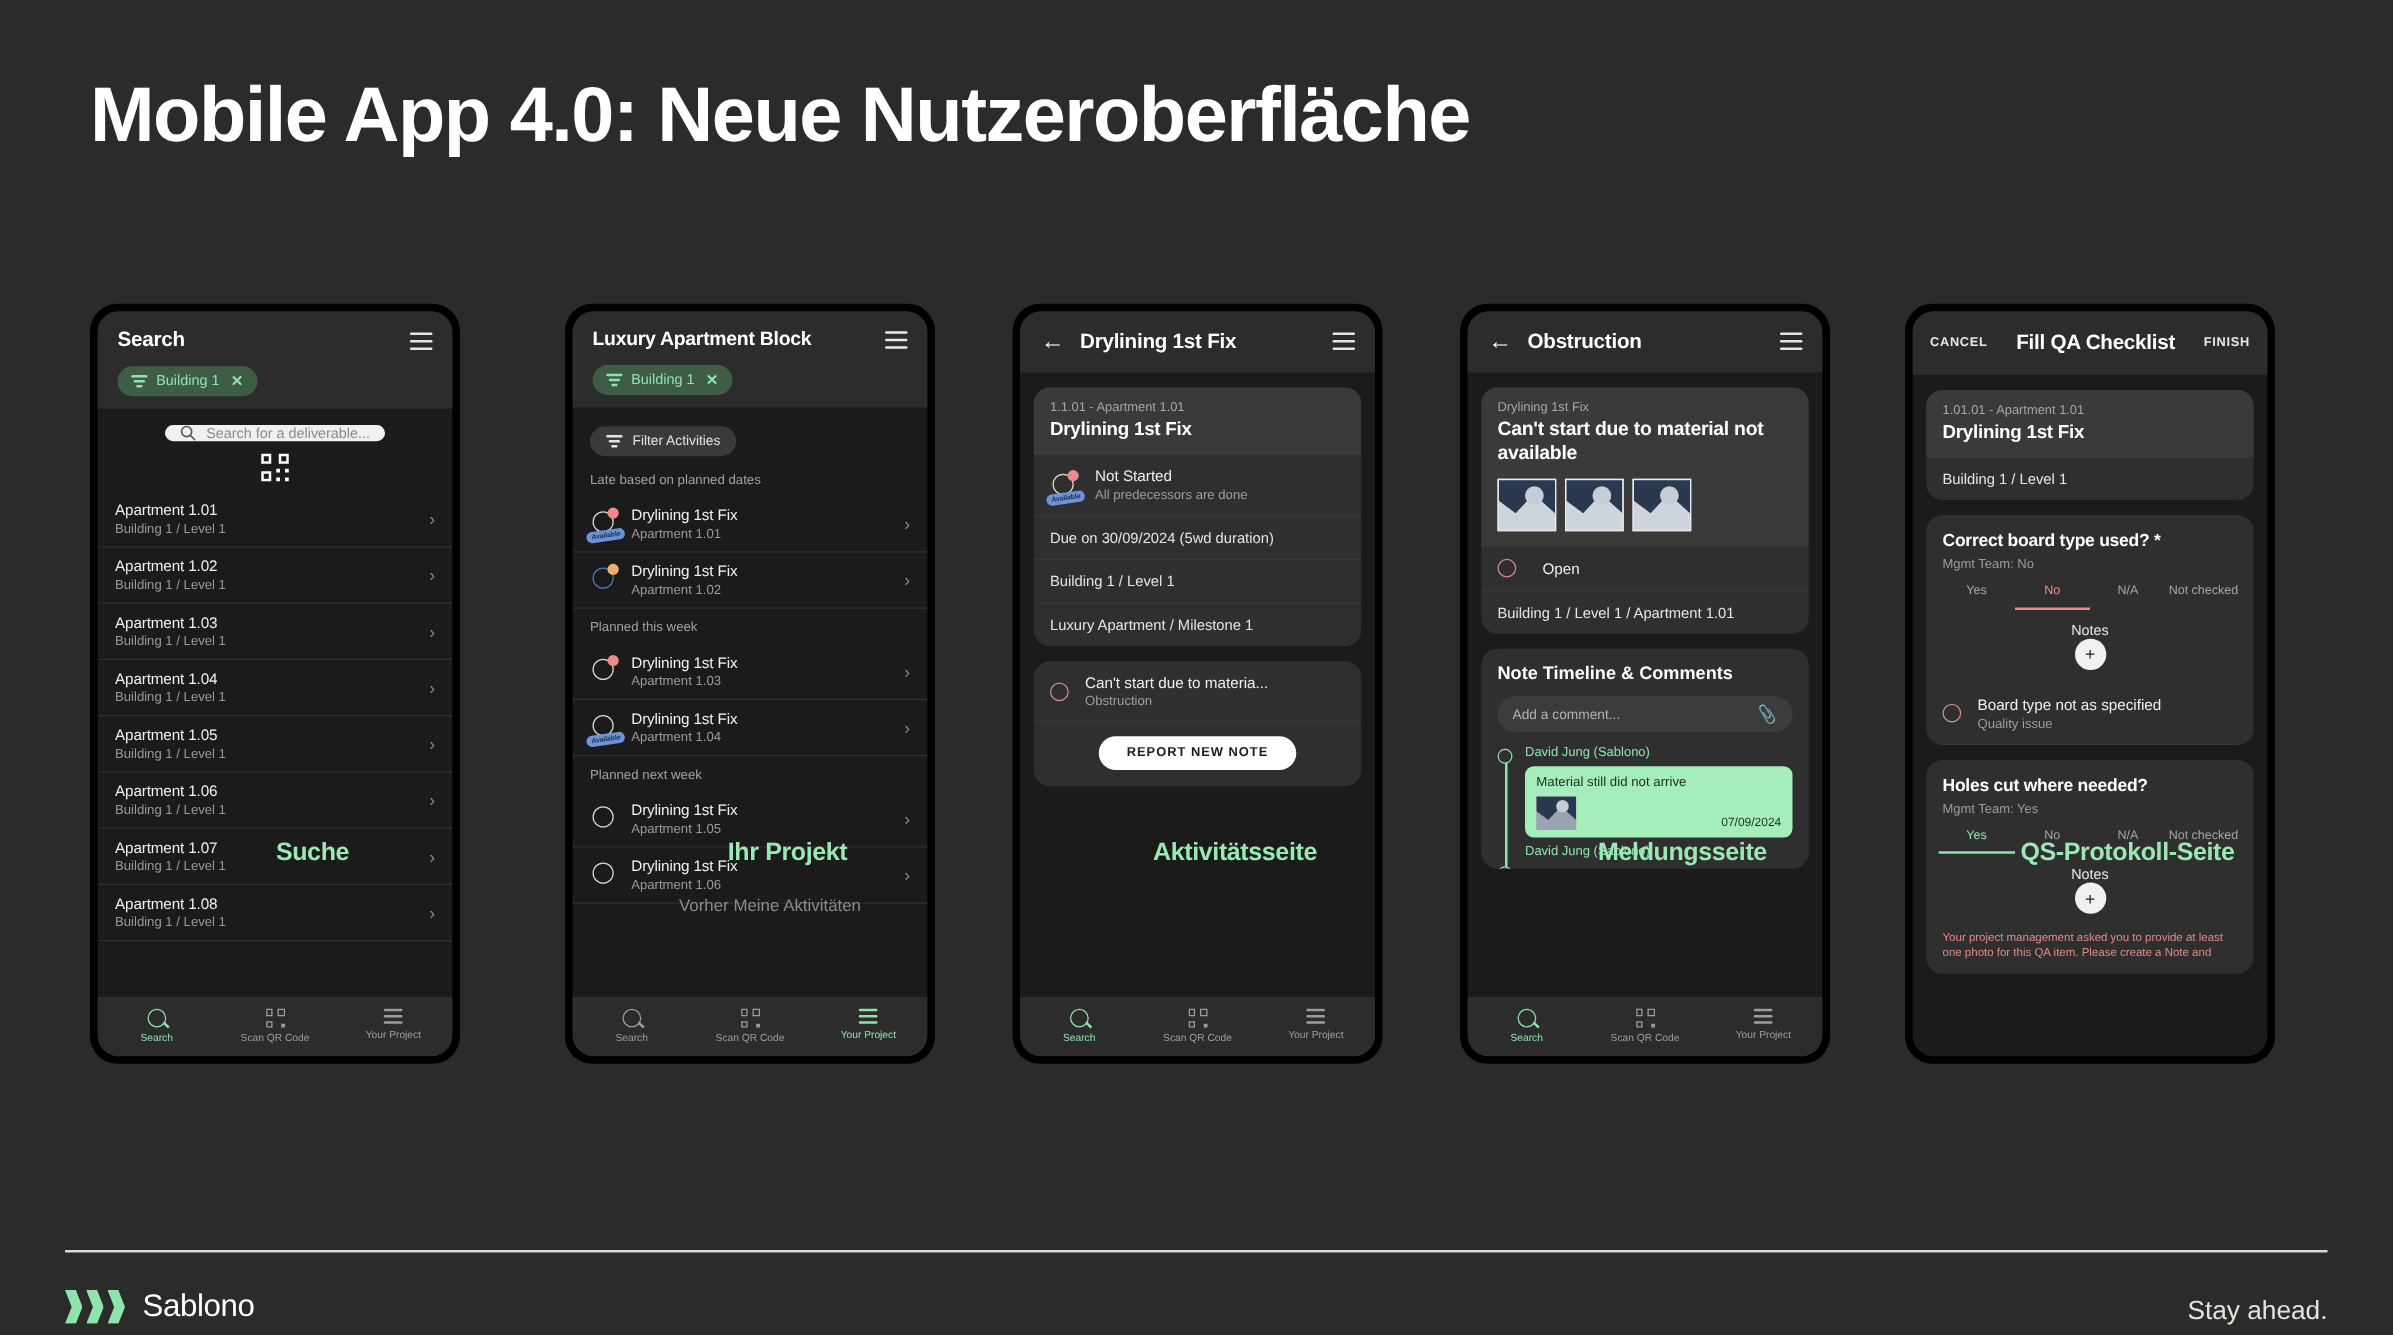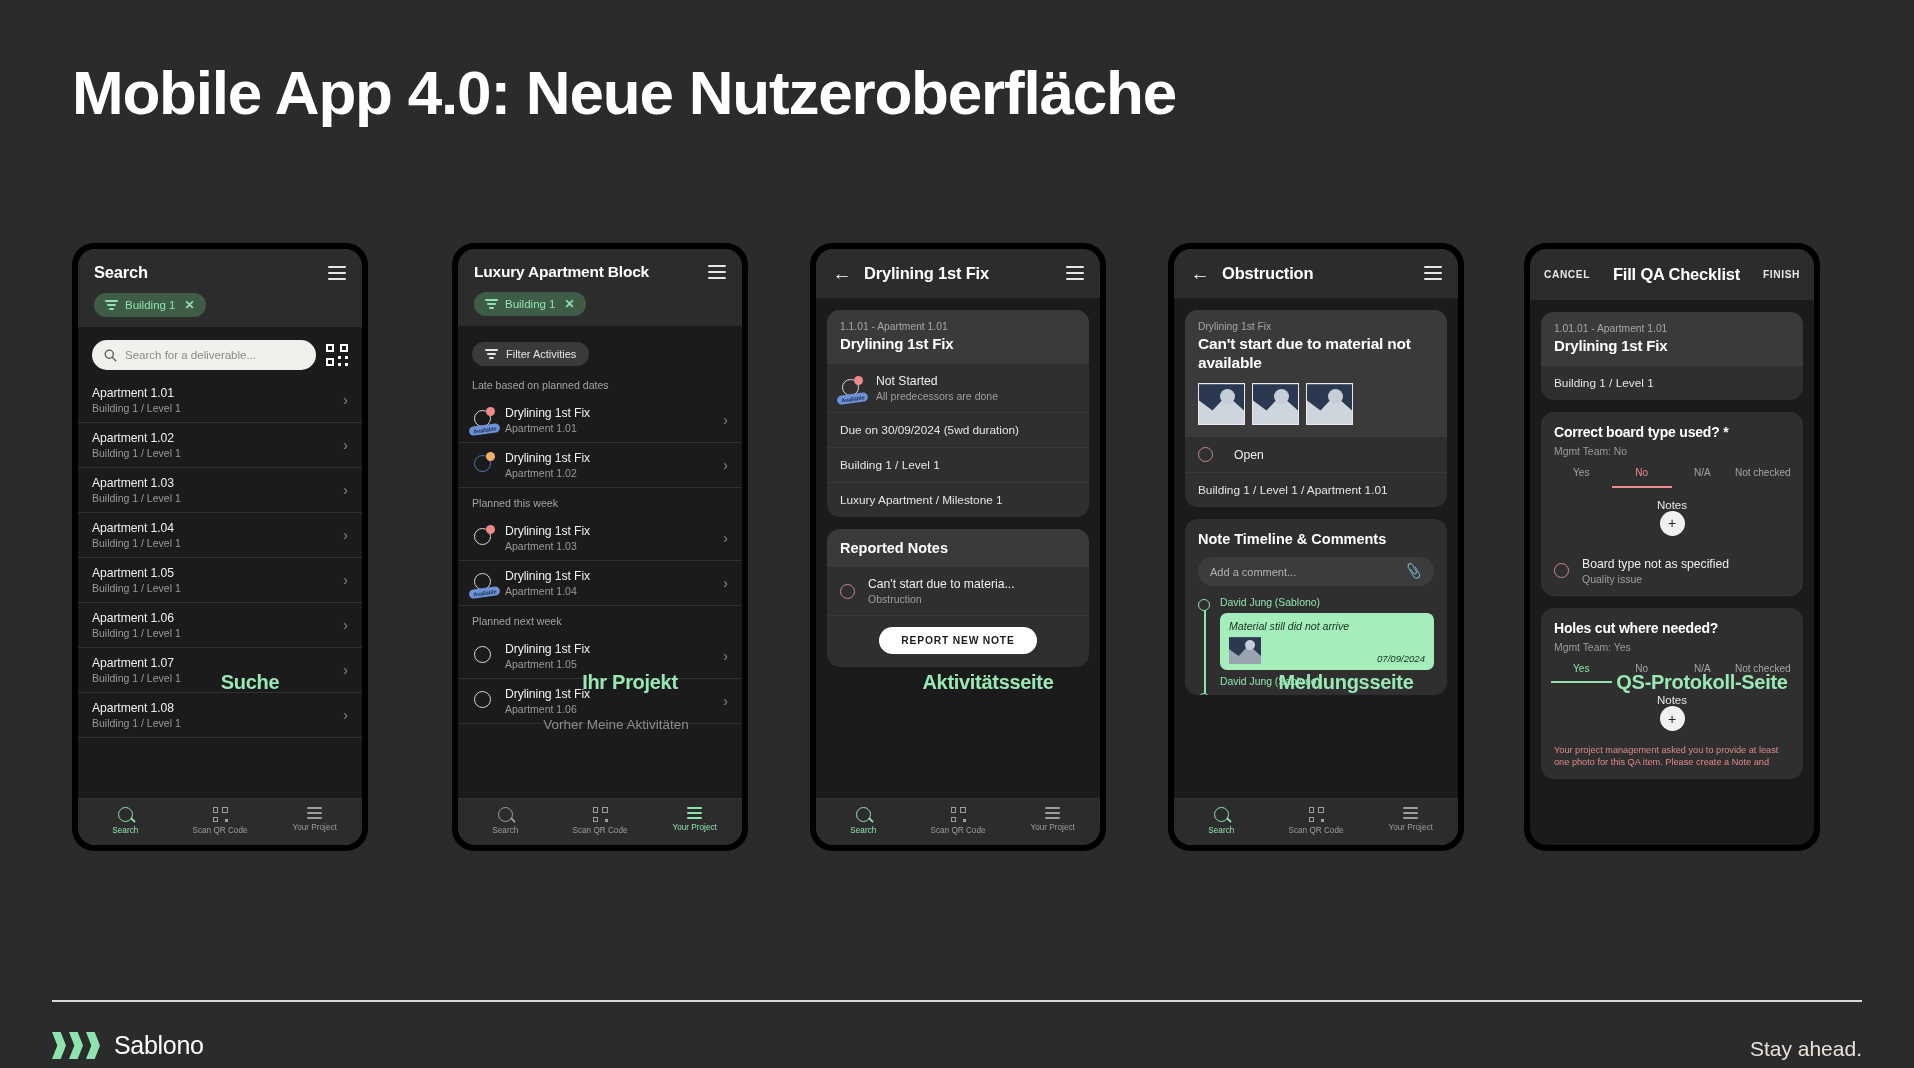--- a/index.html
+++ b/index.html
@@ -53,21 +53,21 @@
   }
   .chip-x { font-size: 12px; font-weight: 700; margin-left:2px; }
 
   .filter-icon { display:flex; flex-direction:column; gap:2px; width:13px; }
   .filter-icon i { display:block; height:1.8px; background: currentColor; border-radius:1px;}
   .filter-icon i:nth-child(1){ width:13px;} .filter-icon i:nth-child(2){ width:9px; margin-left:2px;} .filter-icon i:nth-child(3){ width:5px; margin-left:4px;}
 
   .body { flex: 1 1 auto; overflow: hidden; position: relative; }
 
   
-  .searchrow { display:flex; align-items:center; gap:10px; padding: 13px 14px 8px 14px; }
+  .searchrow { display:flex; align-items:center; gap:10px; padding: 13px 14px 8px 14px; flex-direction: column; }
   .searchbox {
     flex:1; background:#f2f0ec; border-radius: 19px; height: 30px;
     display:flex; align-items:center; gap:8px; padding: 0 12px;
   }
   .searchbox .ph { color:#8a8a8a; font-size: 11.5px; }
   .qr { width: 22px; height:22px; position:relative; }
   .qr span { position:absolute; background:#fff; }
   .qr .b { width:8px; height:8px; border:2px solid #fff; background:transparent; }
   .qr .b1 { left:0; top:0;} .qr .b2 { right:0; top:0;} .qr .b3 { left:0; bottom:0;}
   .qr .d { width:3px; height:3px; }
@@ -148,21 +148,21 @@
     background:#3c3c3c; border-radius: 19px; margin: 10px 13px 0 13px; height: 29px;
     display:flex; align-items:center; padding: 0 12px;
   }
   .commentbox .ph { color:#b2b2b2; font-size:11px; flex:1; }
   .clip { color:#e8e8e8; font-size:13px; transform: rotate(10deg); }
 
   .timeline { position:relative; margin: 11px 13px 0 13px; padding-left: 22px; }
   .timeline::before { content:''; position:absolute; left:6px; top:7px; bottom:-20px; width:1.6px; background:#8fe3ac; }
   .tl-dot { position:absolute; left:0; top:2px; width:12px; height:12px; border-radius:50%; border:1.8px solid #8fe3ac; background:#2f2f2f; }
   .tl-name { font-size: 10.4px; color:#8fe3ac; }
-  .bubble { background:#a5eebb; border-radius:7px; margin-top:5px; padding:7px 9px 6px 9px; position:relative;font-style:italic; }
+  .bubble { background:#a5eebb; border-radius:7px; margin-top:5px; padding:7px 9px 6px 9px; position:relative; }
   .bubble .msg { font-size:10.6px; color:#16301f; }
   .bubble .thumb-sm { width:32px; height:27px; margin-top:5px; background:#9aa3b2; position:relative; overflow:hidden;}
   .bubble .thumb-sm::before { content:''; position:absolute; left:0; top:0; width:100%; height:70%; background:#2b3950;
      clip-path: polygon(0 0, 100% 0, 100% 100%, 62% 42%, 30% 100%, 0 62%); }
   .bubble .thumb-sm::after { content:''; position:absolute; right:6px; top:3px; width:10px; height:10px; border-radius:50%; background:#c6cdd6; }
   .bubble .date { position:absolute; right:9px; bottom:6px; font-size:9.6px; color:#16301f; }
   .tl-name2 { font-size:10.4px; color:#8fe3ac; margin-top:6px; }
 
   
   .qa-bar { display:flex; align-items:center; justify-content:space-between; }
@@ -492,23 +492,20 @@
                     <div class="st1">Not Started</div>
                     <div class="st2">All predecessors are done</div>
                   </div>
               </div>
               <div class="card-row">Due on 30/09/2024 (5wd duration)</div>
               <div class="card-row">Building 1 / Level 1</div>
               <div class="card-row">Luxury Apartment / Milestone 1</div>
             </div>
 
             <div class="card">
-              <div class="card-head" style="padding:11px 13px;">
-                <div class="sect-title">Reported Notes</div>
-              </div>
               <div class="card-row flex">
                 <div class="ocircle"></div>
                 <div>
                     <div class="st1">Can't start due to materia...</div>
                     <div class="st2">Obstruction</div>
                   </div>
               </div>
               <div class="btn-white">REPORT NEW NOTE</div>
             </div>
           </div>

